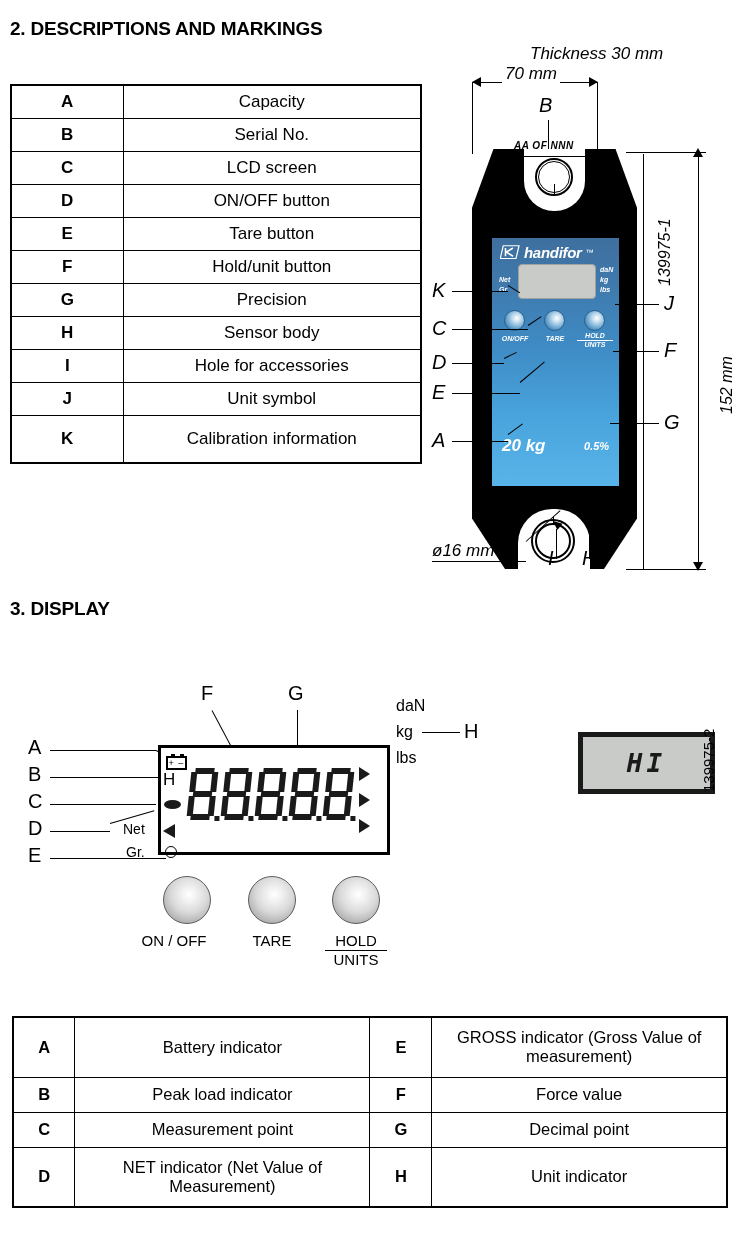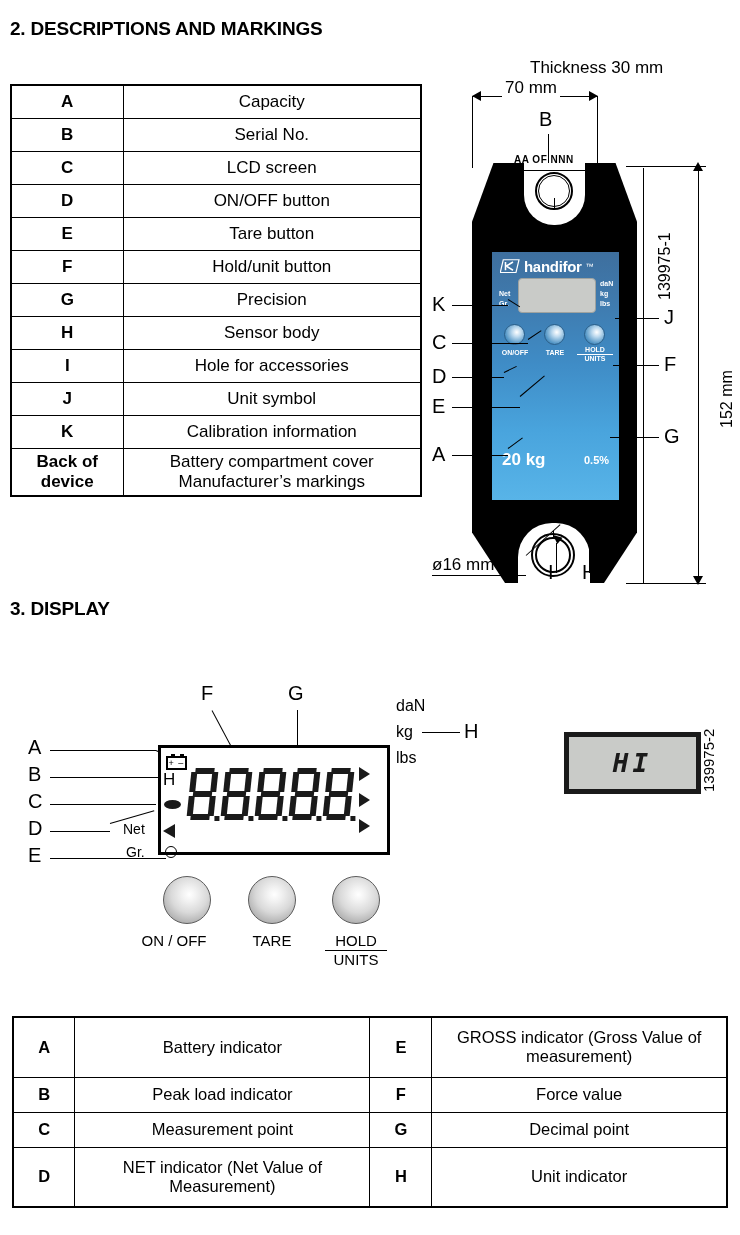--- a/index.html
+++ b/index.html
@@ -55,22 +55,22 @@
   
   #legend-table { left:12px; top:1016px; width:716px; }
   #legend-table td { height:35px; font-size:16.5px; }
   #legend-table td.key { width:62px; }
   #legend-table td.desc { width:296px; }
   #legend-table tr.tall td { height:60px; }
 
   
   #device-fig {
     position:absolute;
-    left:430px; top:50px;
-    width:310px; height:560px;
+    left:430px; top:36px;
+    width:310px; height:560px;font-style:italic;
   }
   .fig-text { position:absolute; font-size:17px; white-space:nowrap; }
   .callout { position:absolute; font-size:20px; white-space:nowrap; }
   .lead { position:absolute; background:#000; }
   .lead.h { height:1px; }
   .lead.v { width:1px; }
 
   
   #dev-body {
     position:absolute;
@@ -201,21 +201,21 @@
   .big-btn {
     position:absolute; width:48px; height:48px; border-radius:50%;
     background:radial-gradient(circle at 55% 38%, #ffffff 0%, #f2f2f2 18%, #d9d9d9 48%, #a8a8a8 82%, #7d7d7d 100%);
     border:1px solid #5c5c5c;
   }
   .big-btn-lbl { position:absolute; font-size:15px; text-align:center; white-space:nowrap; }
   .big-btn-lbl .u { display:block; border-bottom:1.5px solid #000; padding-bottom:1px; }
 
   
   #ol-frame {
-    position:absolute; left:564px; top:52px;
+    position:absolute; left:578px; top:52px;
     width:137px; height:62px;
     background:#c9cbc8; border:5px solid #1a1a1a;
   }
   #ol-text {
     position:absolute; left:0; top:0; width:100%; height:100%;
     display:flex; align-items:center; justify-content:center;
     font-family:"DejaVu Sans Mono", monospace;
     font-size:26px; font-style:italic; font-weight:bold;
     letter-spacing:4px; color:#1a1a1a;
   }
@@ -266,30 +266,20 @@
           <td class="key">I</td>
           <td>Hole for accessories</td>
         </tr>
         <tr>
           <td class="key">J</td>
           <td>Unit symbol</td>
         </tr>
         <tr>
           <td class="key">K</td>
           <td>Calibration information</td>
-        </tr>
-        <tr>
-          <td class="key">
-            <div>Back of</div>
-            <div>device</div>
-          </td>
-          <td>
-            <div>Battery compartment cover</div>
-            <div>Manufacturer’s markings</div>
-          </td>
         </tr>
       </tbody>
   </table>
 
   <div id="device-fig">
 
     <div class="fig-text" style="left:100px; top:8px;">Thickness 30 mm</div>
 
     <div class="lead h" style="left:42px; top:46px; width:126px;"></div>
     <div style="position:absolute;left:42px;top:41px;width:0;height:0;border-top:5px solid transparent;border-bottom:5px solid transparent;border-right:9px solid #000;"></div>

